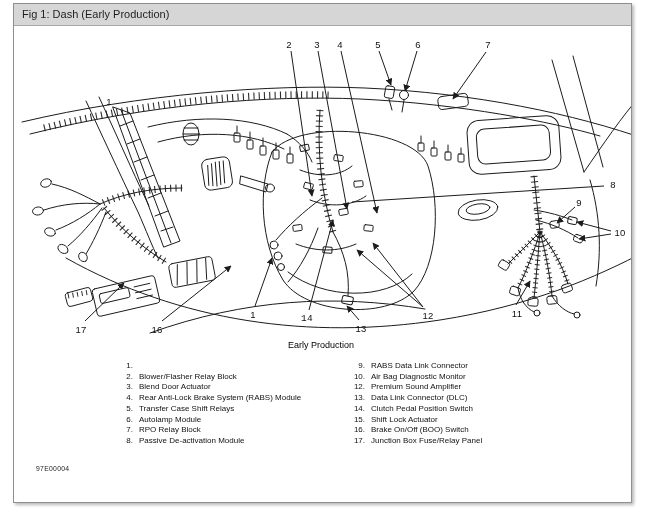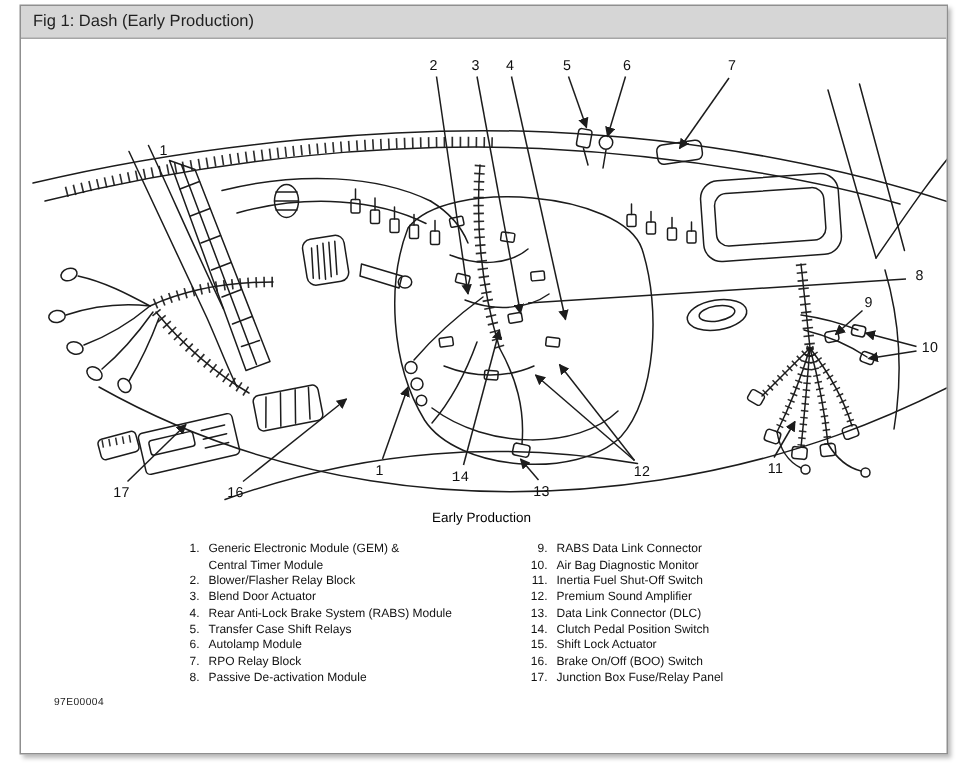--- a/index.html
+++ b/index.html
@@ -241,22 +241,20 @@
           <span class="callout" style="left: 253px; top: 314px;">1</span>
           <span class="callout" style="left: 157px; top: 329px;">16</span>
           <span class="callout" style="left: 81px; top: 329px;">17</span>
         </div>
 
       <div class="caption">Early Production</div>
 
       <div class="legend left" id="legend-left">
           <div class="legend-row">
             <span class="legend-num">1.</span>
-            <span class="legend-label">Generic Electronic Module (GEM) &amp;
-Central Timer Module</span>
           </div>
           <div class="legend-row">
             <span class="legend-num">2.</span>
             <span class="legend-label">Blower/Flasher Relay Block</span>
           </div>
           <div class="legend-row">
             <span class="legend-num">3.</span>
             <span class="legend-label">Blend Door Actuator</span>
           </div>
           <div class="legend-row">
@@ -281,24 +279,20 @@
           </div>
         </div>
       <div class="legend right" id="legend-right">
           <div class="legend-row">
             <span class="legend-num">9.</span>
             <span class="legend-label">RABS Data Link Connector</span>
           </div>
           <div class="legend-row">
             <span class="legend-num">10.</span>
             <span class="legend-label">Air Bag Diagnostic Monitor</span>
-          </div>
-          <div class="legend-row">
-            <span class="legend-num">11.</span>
-            <span class="legend-label">Inertia Fuel Shut-Off Switch</span>
           </div>
           <div class="legend-row">
             <span class="legend-num">12.</span>
             <span class="legend-label">Premium Sound Amplifier</span>
           </div>
           <div class="legend-row">
             <span class="legend-num">13.</span>
             <span class="legend-label">Data Link Connector (DLC)</span>
           </div>
           <div class="legend-row">

